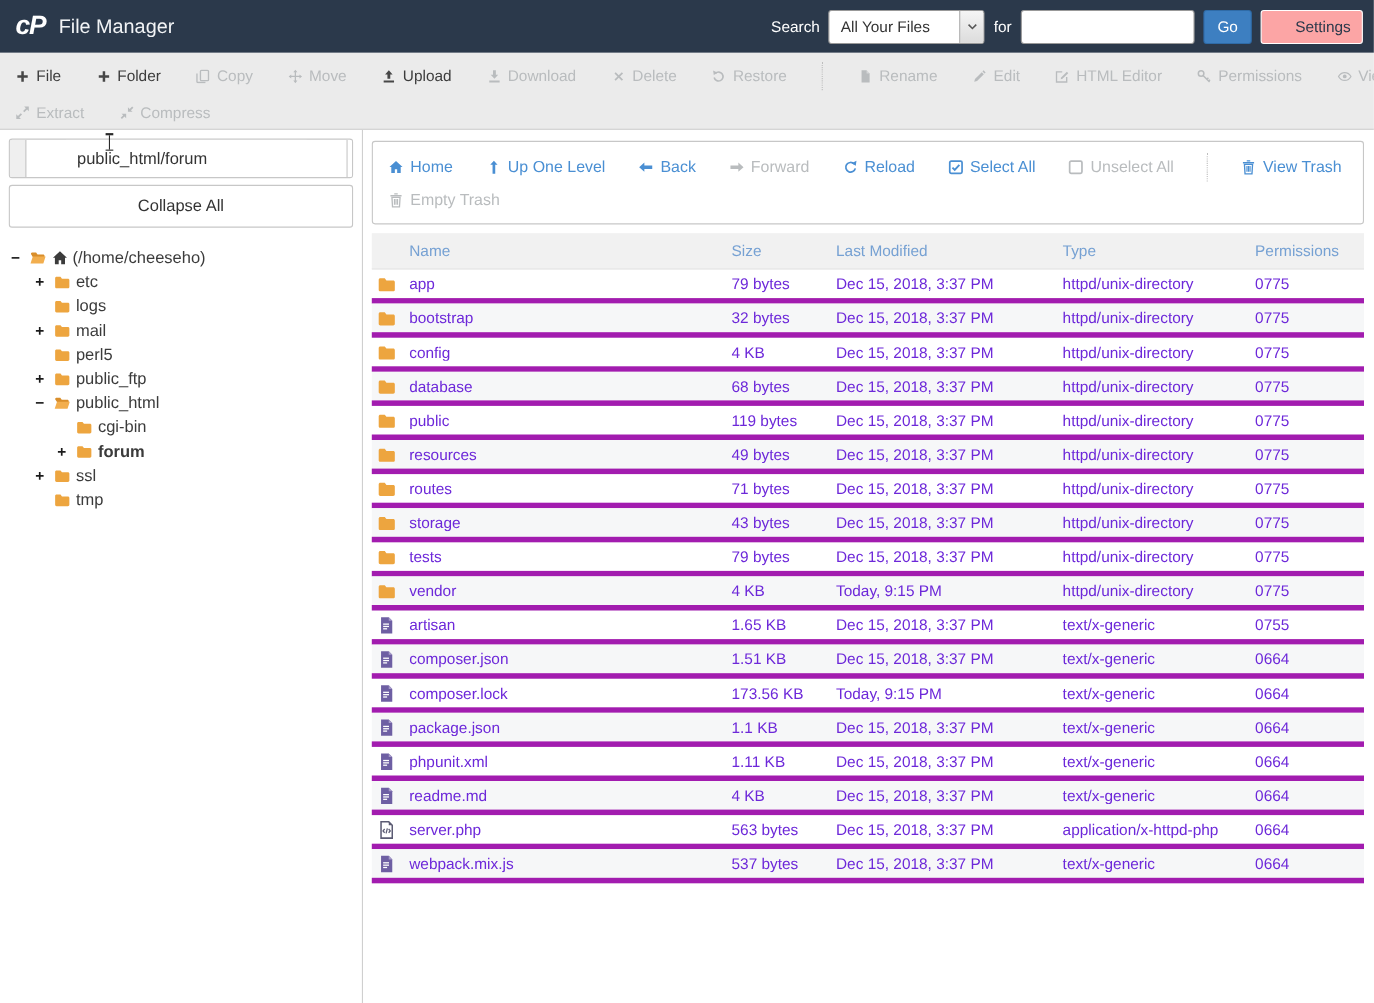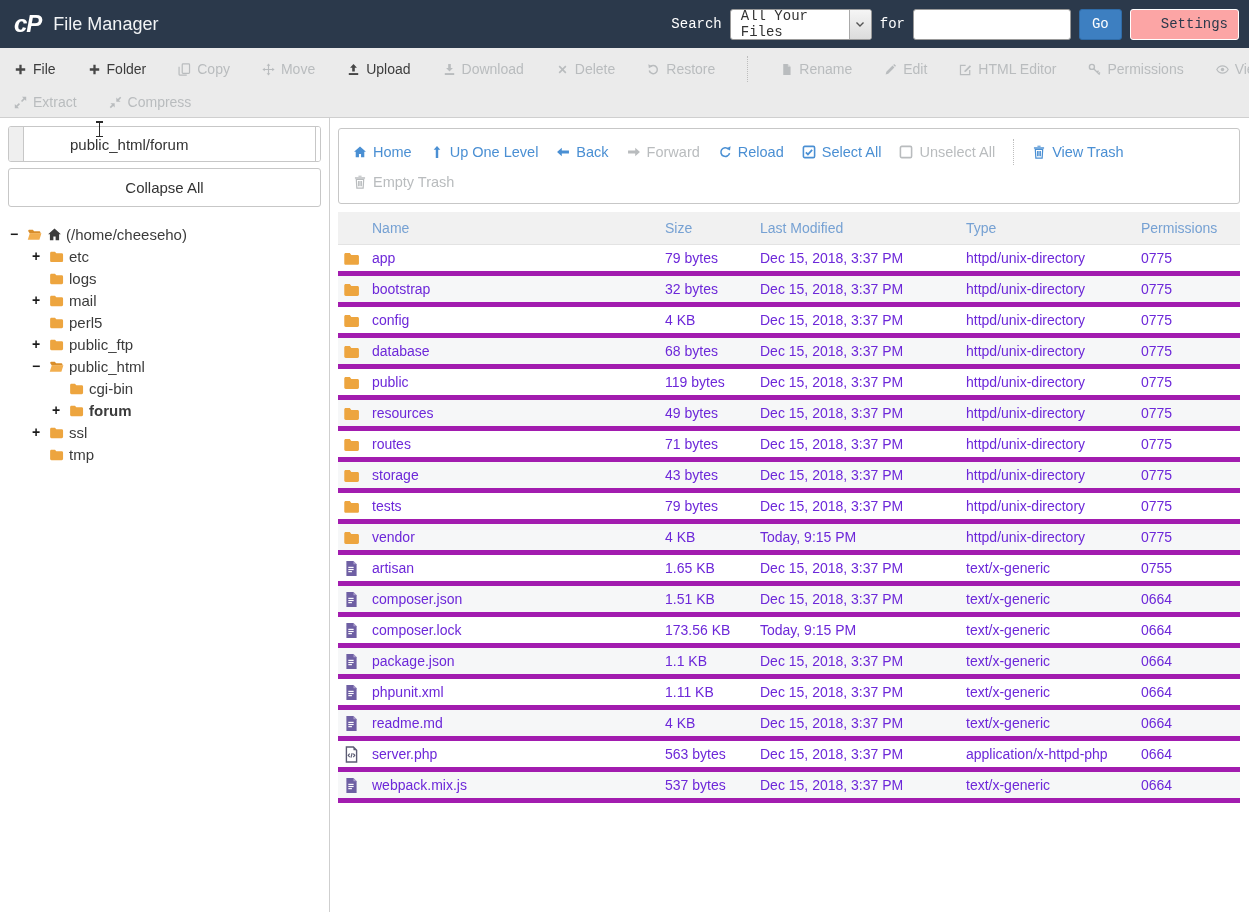--- a/index.html
+++ b/index.html
@@ -14,21 +14,21 @@
   
   .topbar {
     height:48px; background:#2b394b; display:flex; align-items:center;
     padding:0 10px 0 14px; color:#fff;
   }
   .logo {
     font-weight:bold; font-style:italic; font-size:24px; letter-spacing:-1px;
     color:#fff; margin-right:12px; cursor:pointer;
   }
   .app-title { font-size:18px; font-weight:normal; color:#f2f4f6; margin:0; }
-  .search-area { margin-left:auto; display:flex; align-items:center; gap:8px;font-family:Liberation Mono, monospace; }
+  .search-area { margin-left:auto; display:flex; align-items:center; gap:8px; }
   .search-label, .for-label { color:#fff; font-size:14px; }
   .scope-select {
     width:142px; height:31px; background:#fff; border:1px solid #999; border-radius:3px;
     display:flex; align-items:center; cursor:pointer; overflow:hidden;
   }
   .scope-select .val { flex:1; padding:0 10px; color:#333; font-size:14px; }
   .scope-select .caret {
     width:22px; height:100%; background:linear-gradient(#f5f5f5,#dcdcdc);
     border-left:1px solid #aaa; display:flex; align-items:center; justify-content:center; color:#555;
   }
@@ -93,21 +93,21 @@
   .tree-item .h-ic { margin-right:4px; color:#3c3c3c; }
   .tree-item .h-ic svg { width:15px; height:15px; }
   .tree-item.bold .lbl { font-weight:bold; }
   .lv0 { padding-left:2px; } .lv1 { padding-left:24px; } .lv2 { padding-left:44px; }
 
   
   .nav-box {
     margin:10px 9px 0 8px; border:1px solid #c7c7c7; border-radius:3px;
     padding:8px 14px 6px 14px;
   }
-  .nav-row { display:flex; align-items:center; gap:18px; height:30px; }
+  .nav-row { display:flex; align-items:center; gap:30px; height:30px; }
   .nav-item { display:flex; align-items:center; gap:6px; cursor:pointer; white-space:nowrap; font-size:14.5px; }
   .nav-item .ic svg { width:14px; height:14px; }
   .nav-item.on  { color:#4a8fd3; }
   .nav-item.off { color:#b9bcbe; cursor:default; }
 
   
   .ftable { margin:8px 9px 0 8px; }
   .frow {
     display:grid; grid-template-columns:34px 1fr 95px 206px 175px 99px;
     align-items:center;

